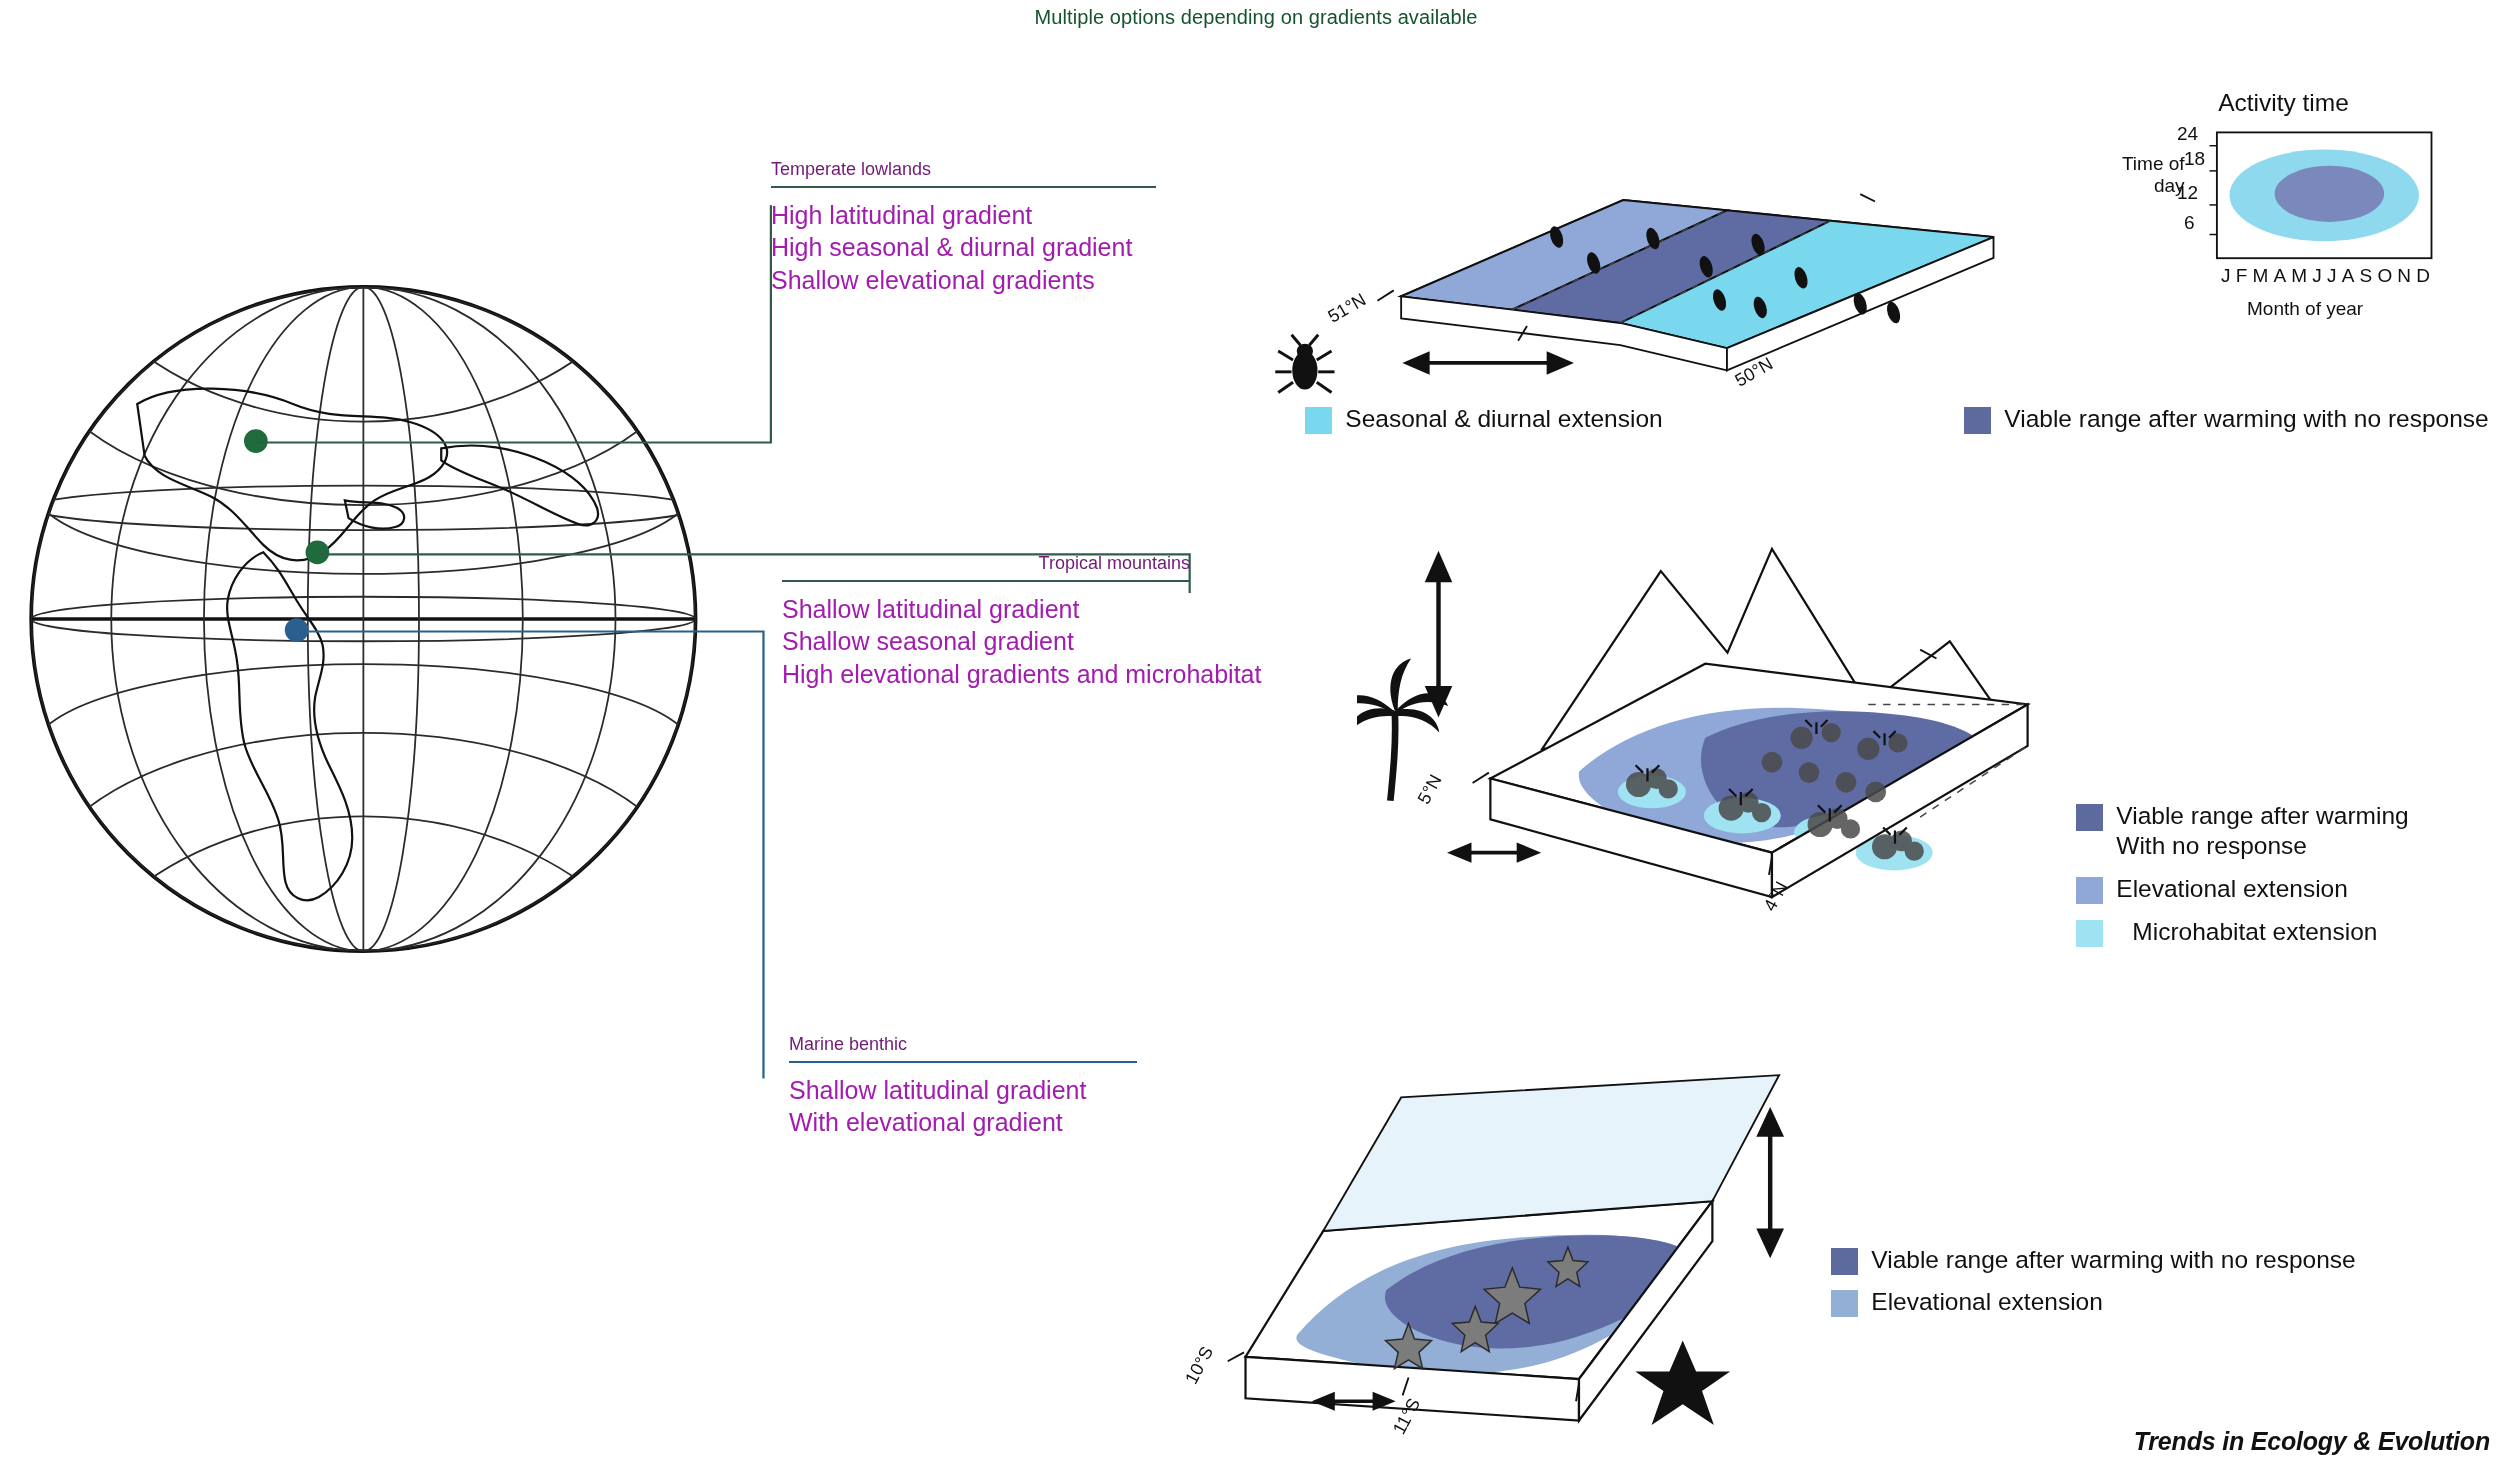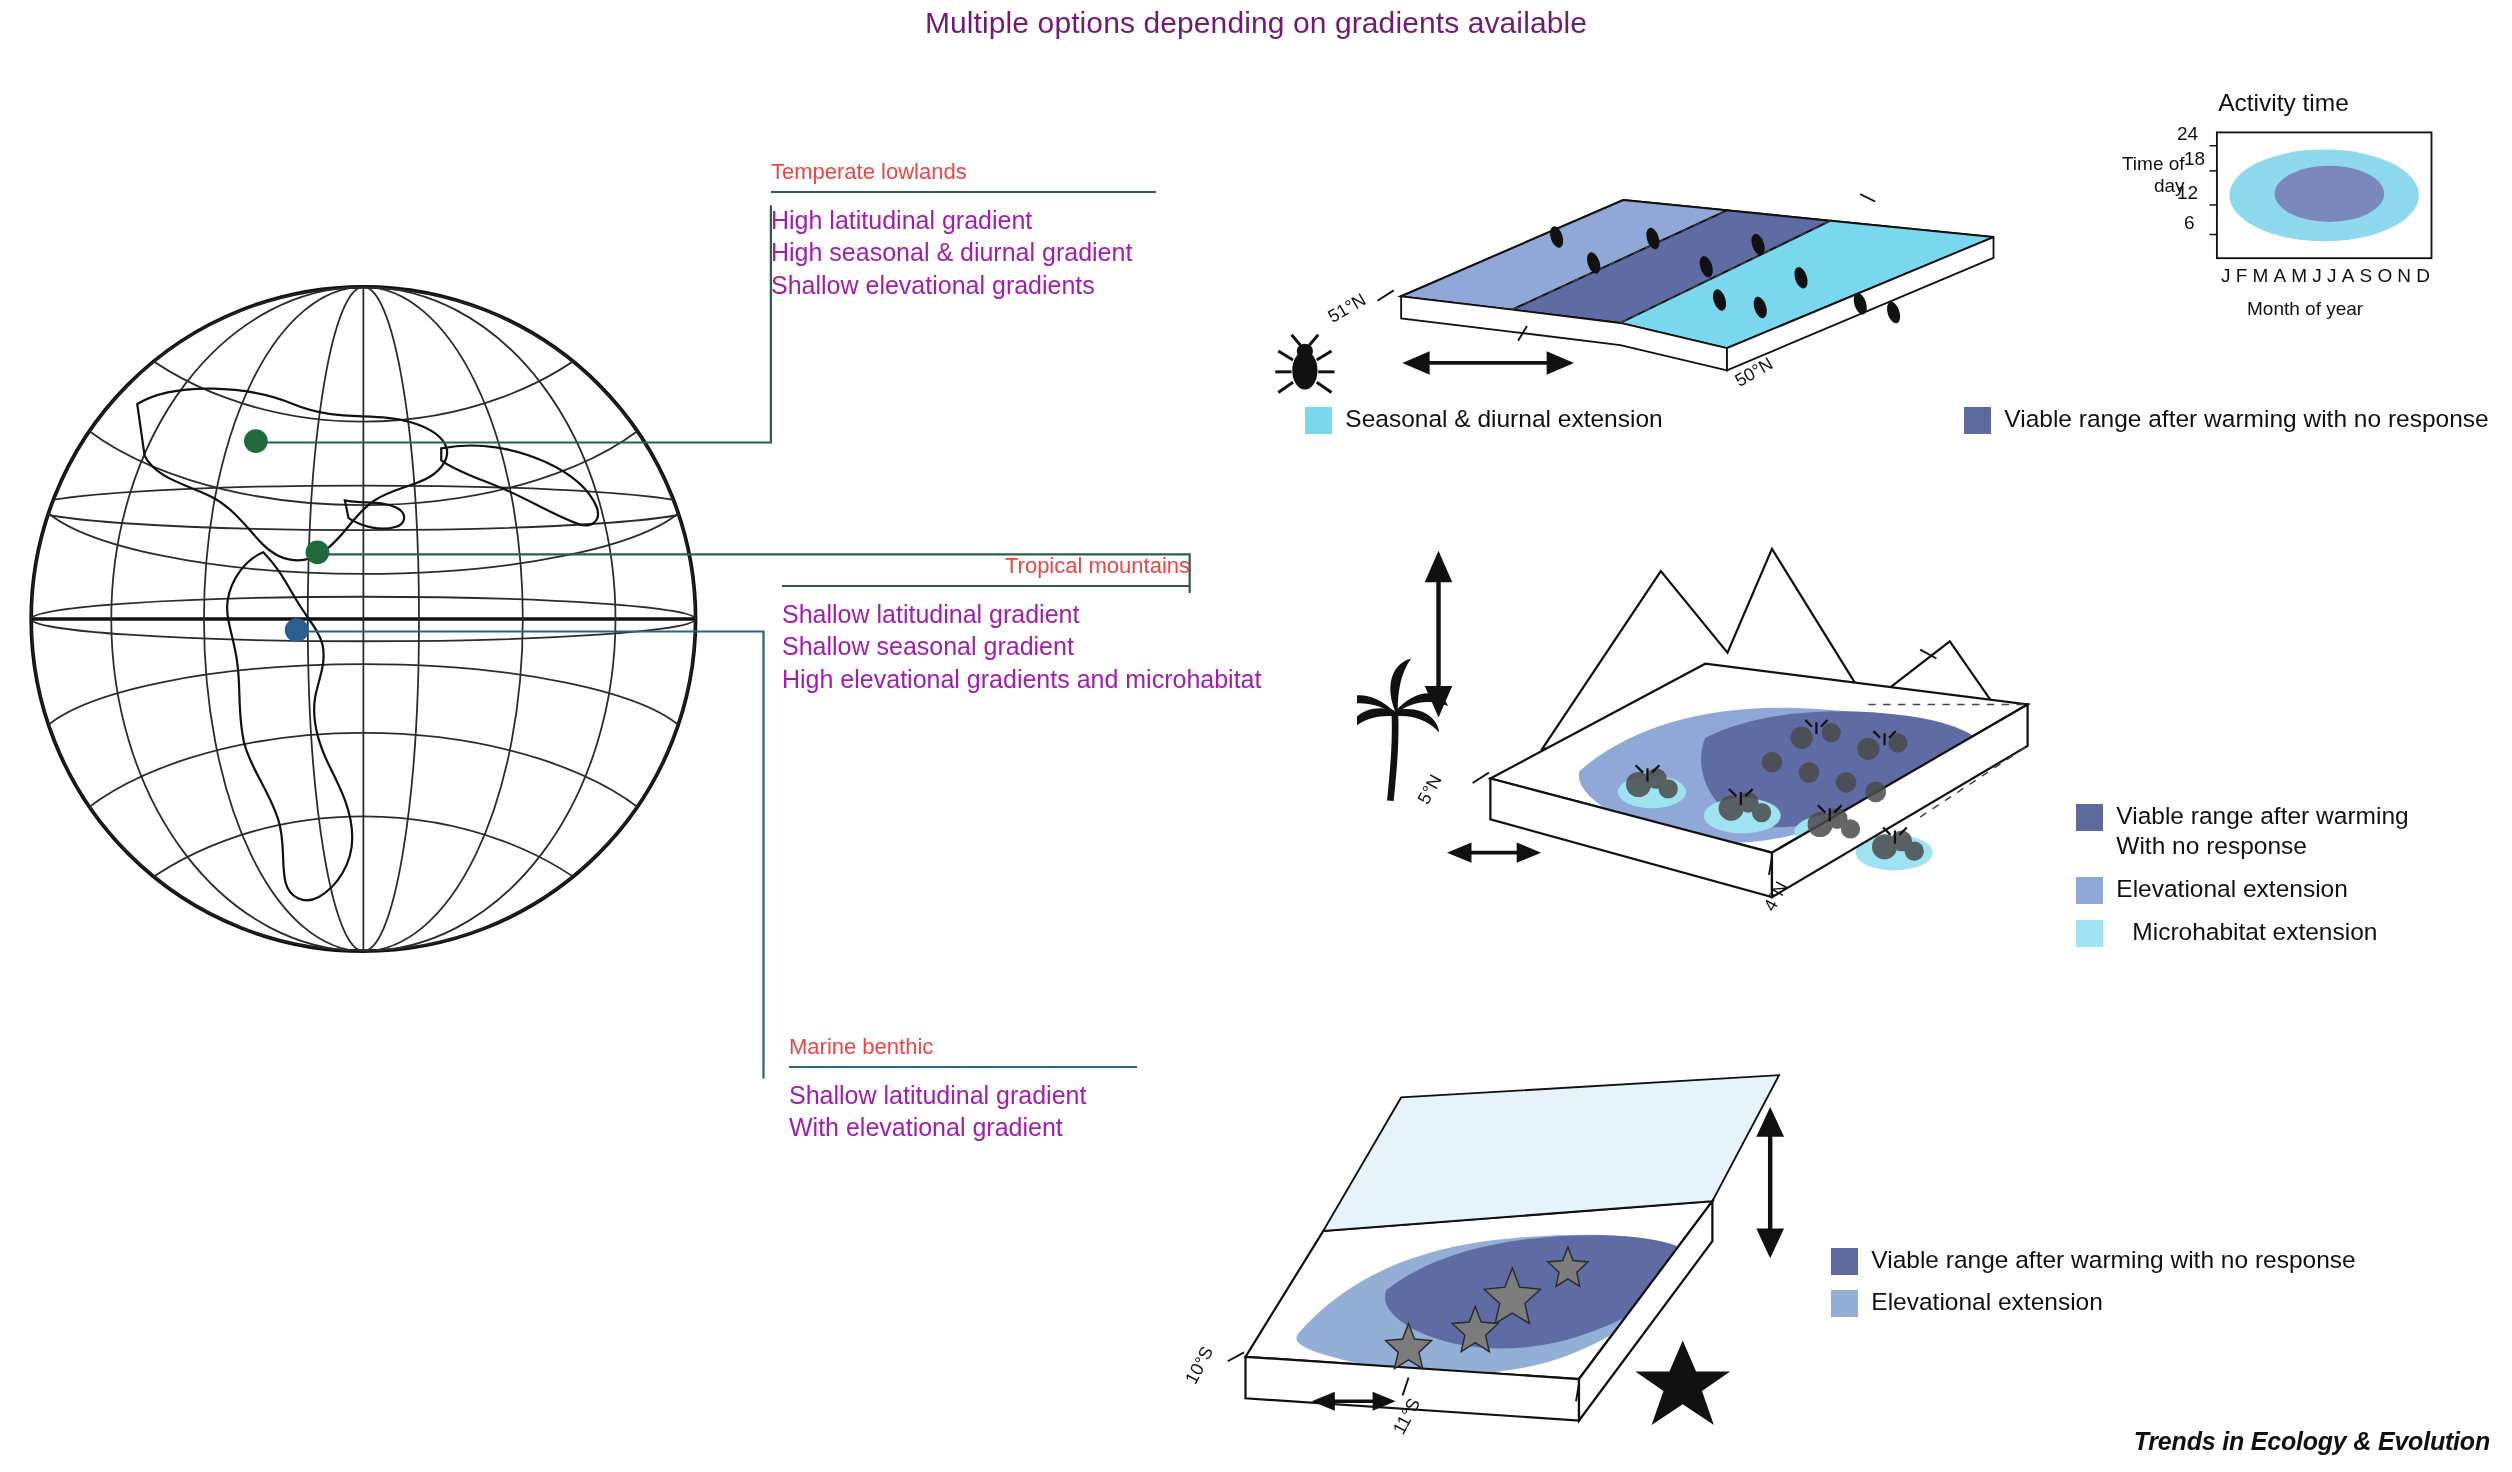--- a/index.html
+++ b/index.html
@@ -17,37 +17,37 @@
     height: 1472px;
     overflow: hidden;
     background: #ffffff;
   }
   .abs { position: absolute; }
 
   
   #main-title {
     left: 0; right: 0; top: 6px;
     text-align: center;
-    font-size: 30px;
+    font-size: 20px;
     letter-spacing: 0.1px;
-    color: #701a75;
+    color: #14532d;
   }
 
   
   #globe-wrap {
     left: 26px; top: 263px;
     width: 697px; height: 712px;
   }
   #globe-wrap svg { display: block; }
 
   
   .callout { position: absolute; }
   .callout .c-title {
-    font-size: 22px;
-    color: #ef4444;
+    font-size: 18px;
+    color: #701a75;
     white-space: nowrap;
   }
   .callout .c-rule {
     height: 2.2px;
     background: #2f5d4a;
     margin: 6px 0 10.4px 0;
   }
   .callout .c-rule.blue { background: #2b5f8e; }
   .callout .c-line {
     font-size: 25px;

